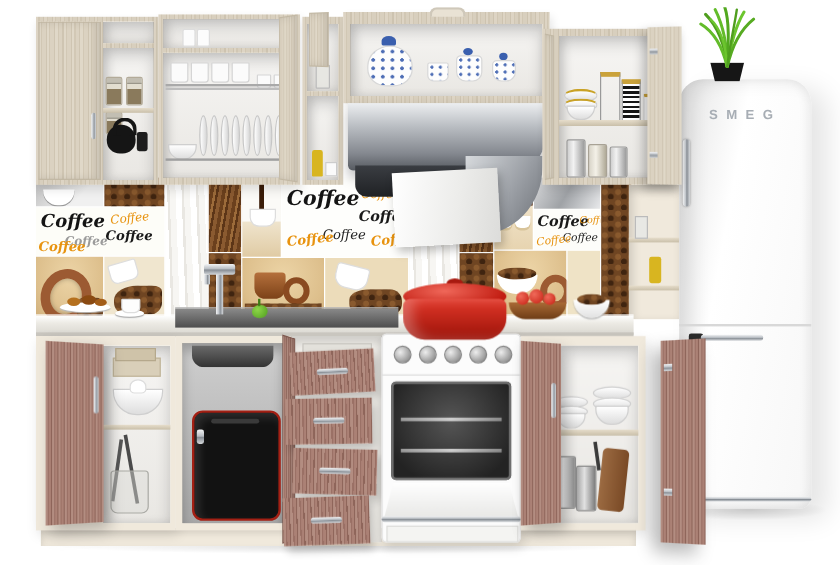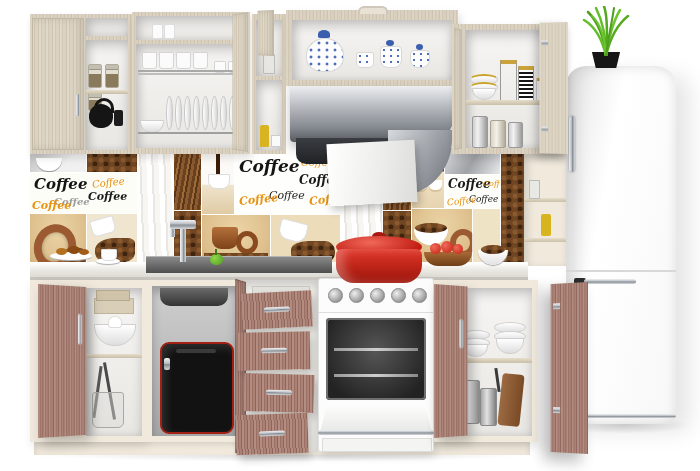--- a/index.html
+++ b/index.html
@@ -132,20 +132,21 @@
   <div class="abs cream" style="left:524px;top:154px;width:42px;height:112px;z-index:1;box-shadow:inset 3px 3px 8px rgba(0,0,0,.15);">
     <div class="abs shelf-strip" style="left:0;top:44px;width:100%;height:4px;"></div>
     <div class="abs shelf-strip" style="left:0;top:84px;width:100%;height:4px;"></div>
     <div class="abs" style="left:5px;top:26px;width:9px;height:17px;background:#e8e8e4;border:1px solid #bbb;"></div>
     <div class="abs" style="left:17px;top:60px;width:10px;height:22px;background:#d8b520;border-radius:2px;"></div>
   </div>
 
   <div class="abs" style="left:566px;top:66px;width:110px;height:358px;border-radius:20px 20px 10px 10px;z-index:2;
        background:linear-gradient(100deg,#e4e4e4,#ffffff 35%,#f7f7f7);
        box-shadow:inset 10px 0 16px rgba(0,0,0,.10), inset -4px 0 8px rgba(0,0,0,.05), 14px 8px 22px rgba(0,0,0,.10);">
+    <div class="smeg" style="top:24px;">SMEG</div>
     <div class="abs chrome-v" style="left:3px;top:50px;width:6px;height:56px;border-radius:3px;box-shadow:0 0 2px rgba(0,0,0,.4);"></div>
     <div class="abs" style="left:0;top:204px;width:100%;height:2px;background:#d8d8d8;"></div>
     <div class="abs" style="left:8px;top:212px;width:12px;height:7px;background:#2a2a2a;border-radius:2px;"></div>
     <div class="abs chrome" style="left:18px;top:213px;width:52px;height:5px;border-radius:3px;"></div>
     <div class="abs chrome" style="left:4px;bottom:6px;width:96%;height:4px;border-radius:2px;"></div>
   </div>
 
   <div class="abs" style="left:590px;top:52px;width:32px;height:16px;background:#161616;clip-path:polygon(6% 0,94% 0,82% 100%,18% 100%);z-index:3;"></div>
   <svg class="abs" style="left:574px;top:6px;z-index:3;" width="64" height="50" viewBox="0 0 64 50">
     <g stroke-linecap="round" fill="none">

